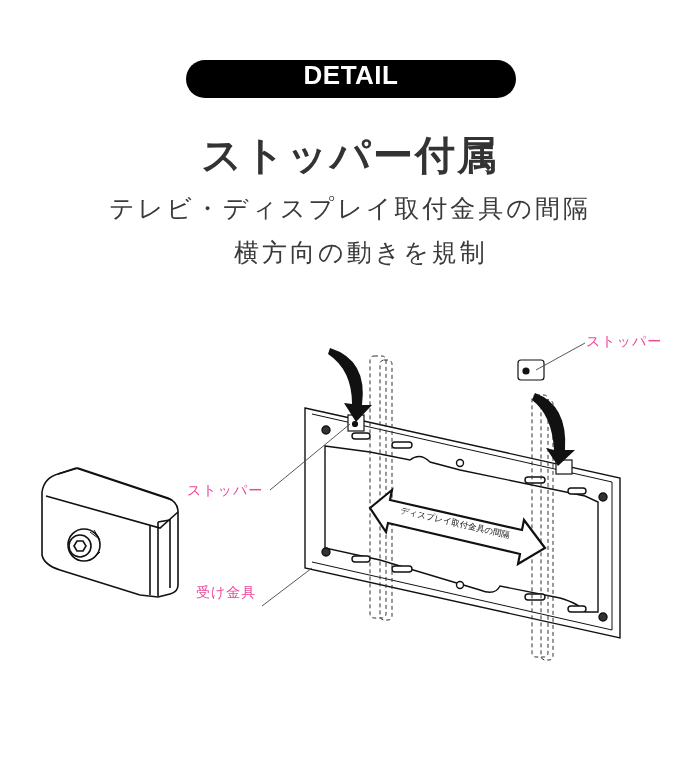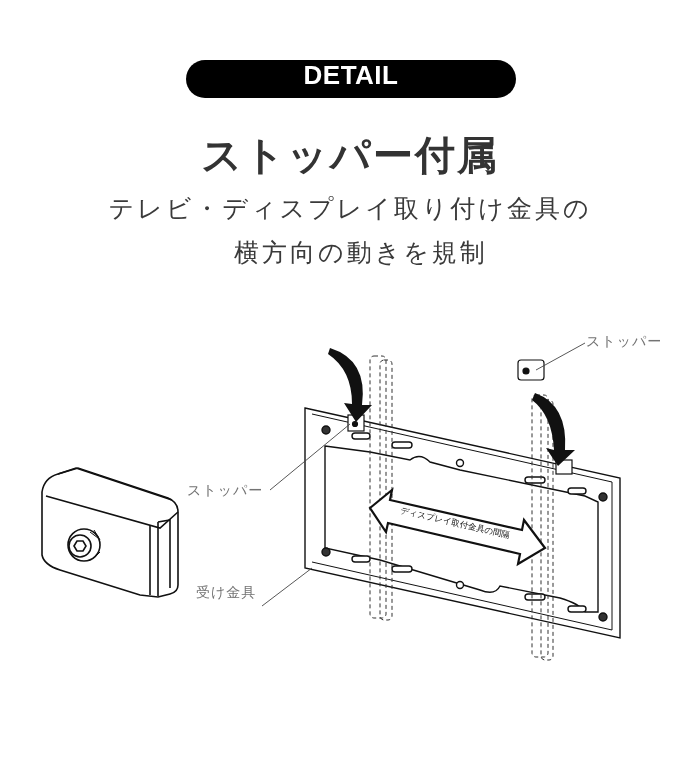--- a/index.html
+++ b/index.html
@@ -8,32 +8,32 @@
   .badge { position:absolute; left:186px; top:60px; width:330px; height:38px;
            background:#000000; border-radius:19px; display:flex; align-items:flex-start; justify-content:center; }
   .badge span { color:#ffffff; font-family:"Liberation Sans", sans-serif; font-weight:bold;
                 font-size:26px; letter-spacing:0.5px; }
   .title { position:absolute; left:0; width:700px; top:128px; text-align:center;
            font-size:40px; font-weight:bold; color:#333333; letter-spacing:2px; }
   .sub { position:absolute; left:0; width:700px; text-align:center; font-size:25px;
          color:#3a3a3a; letter-spacing:3px; }
   .sub1 { top:192px; }
   .sub2 { top:236px;margin-left:11px; }
-  .lbl { position:absolute; font-size:14px; color:#737373; letter-spacing:1px;text-align:right; }
+  .lbl { position:absolute; font-size:14px; color:#ec4899; letter-spacing:1px;text-align:right; }
   svg { position:absolute; left:0; top:0; }
 </style>
 </head>
 <body>
 
 <div class="badge">
   <span>DETAIL</span>
 </div>
 
 <div class="title">ストッパー付属</div>
-<div class="sub sub1">テレビ・ディスプレイ取り付け金具の</div>
+<div class="sub sub1">テレビ・ディスプレイ取付金具の間隔</div>
 <div class="sub sub2">横方向の動きを規制</div>
 
 <svg width="700" height="770" viewBox="0 0 700 770">
 
   <g stroke="#111" stroke-width="1.6" fill="#fff">
     <path d="M42,492 Q44,478 58,474 L78,468 L168,498 Q178,502 178,512 L178,585 Q178,592 170,594 L158,597 L140,595 L60,570 Q44,565 42,555 Z"></path>
     <path d="M46,496 L160,528 L178,512" fill="none"></path>
     <path d="M58,474 L76,468 L172,500" fill="none"></path>
     <path d="M150,525 L150,595 M158,522 L158,596 M158,522 L170,520 L170,588" fill="none"></path>
     <circle cx="84" cy="545" r="16"></circle>

